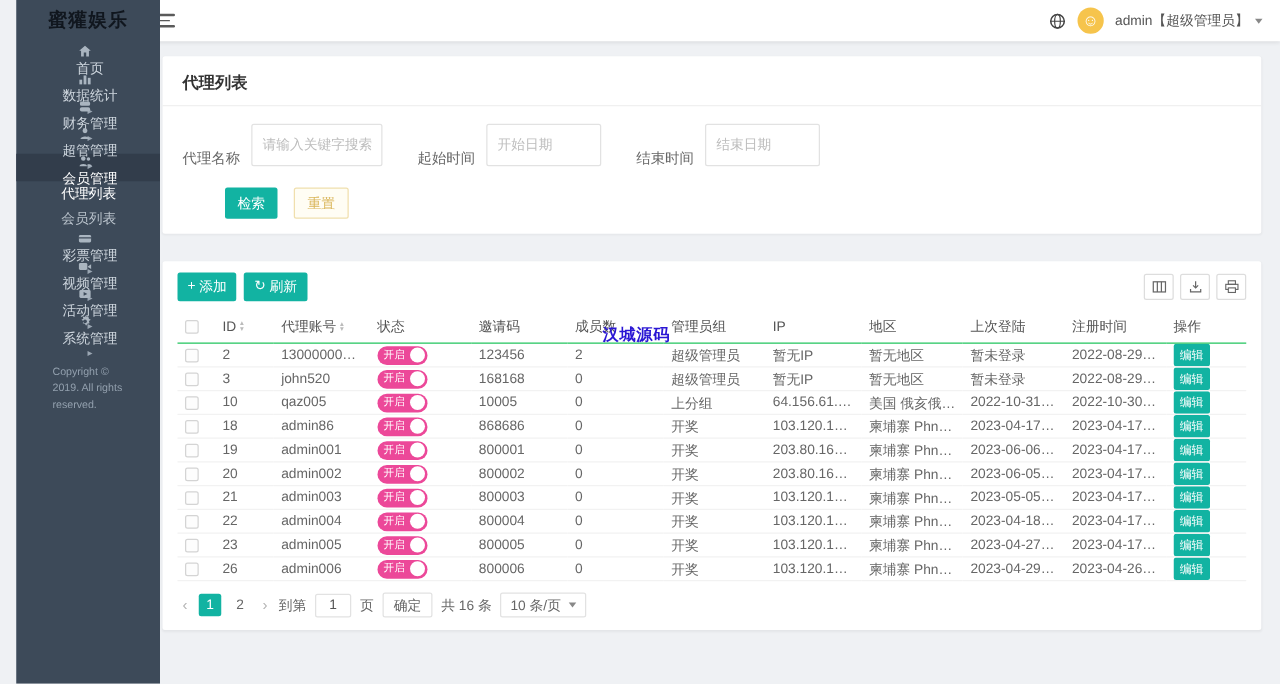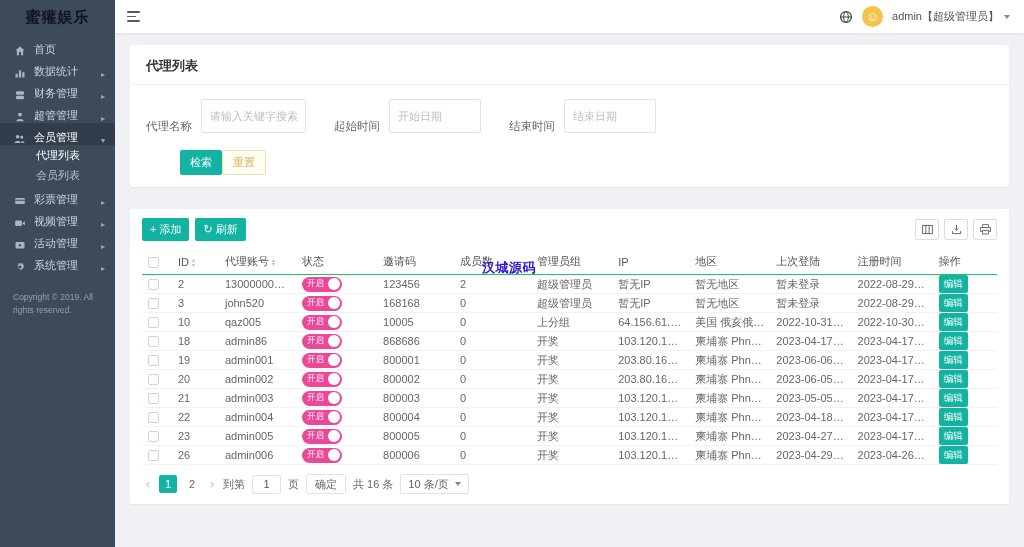--- a/index.html
+++ b/index.html
@@ -1,31 +1,31 @@
 <!DOCTYPE html>
 <html><head>
 <meta charset="utf-8">
 <style>
   * { margin:0; padding:0; box-sizing:border-box; }
   html,body { width:1024px; height:547px; overflow:hidden; }
   body { font-family:"Liberation Sans","DejaVu Sans",sans-serif; background:#eff1f4; color:#333; position:relative; }
 
   
-  .sidebar { position:absolute; left:0; top:0; width:115px; height:547px; background:#3d4a59; z-index:5; }
+  .sidebar { position:absolute; left:13px; top:0; width:115px; height:547px; background:#3d4a59; z-index:5; }
   .logo { height:33px; line-height:33px; text-align:center; font-size:15px; font-weight:bold; color:#10161e; letter-spacing:1px; }
   .menu { margin-top:2px; }
-  .menu-item { display:flex; align-items:flex-end; height:22px; padding:0 10px 0 13px; font-size:11px; color:#cdd5dd; cursor:pointer; }
+  .menu-item { display:flex; align-items:center; height:22px; padding:0 10px 0 13px; font-size:11px; color:#cdd5dd; cursor:pointer;flex-direction:column; }
   .menu-item.active { background:#323d4b; color:#fff; }
   .mi-icon { width:13px; height:13px; margin-right:8px; display:inline-flex; align-items:center; justify-content:center; color:#aab5c0; }
   .mi-icon svg { display:block; }
   .mi-label { flex:1; }
   .mi-arrow { font-size:8px; color:#9aa6b2; }
   .submenu-item { height:20px; line-height:20px; padding-left:36px; font-size:11px; color:#b9c2cb; background:#39465a00; cursor:pointer; }
   .submenu-item.current { color:#ffffff; }
-  .copyright { margin-top:18px; padding:0 13px; font-size:8.5px; line-height:13px; color:#93a0ae; }
+  .copyright { margin-top:18px; padding:0 29px; font-size:8.5px; line-height:13px; color:#93a0ae; }
 
   
   .topbar { position:absolute; left:115px; top:0; width:909px; height:33px; background:#ffffff; box-shadow:0 1px 3px rgba(0,0,0,.08); display:flex; align-items:center; justify-content:space-between; padding:0 14px 0 12px; z-index:4; }
   .hamburger { display:inline-flex; flex-direction:column; gap:3px; cursor:pointer; }
   .hamburger span { display:block; height:1.6px; background:#5a5a5a; border-radius:1px; }
   .hamburger .l1 { width:13px; } .hamburger .l2 { width:9px; } .hamburger .l3 { width:13px; }
   .topbar-right { display:flex; align-items:center; gap:9px; }
   .globe { display:inline-flex; }
   .avatar { width:21px; height:21px; border-radius:50%; background:#f6c44c; color:#fff; display:inline-flex; align-items:center; justify-content:center; font-size:13px; line-height:1; }
   .usermenu { display:inline-flex; align-items:center; gap:5px; font-size:11px; color:#555; cursor:pointer; }
@@ -36,21 +36,21 @@
   .card { background:#fff; border-radius:2px; box-shadow:0 1px 2px rgba(0,0,0,.05); }
 
   .filter-card { padding:8px 0 12px; margin-bottom:22px; }
   .card-title { font-size:13px; font-weight:bold; color:#333; padding:4px 16px 9px; border-bottom:1px solid #f0f0f0; }
   .filter-row { display:flex; align-items:center; padding:13px 16px 4px; }
   .f-group { display:flex; align-items:center; margin-right:28px; }
   .f-label { font-size:11.5px; color:#666; margin-right:9px; white-space:nowrap;margin-top:21px; }
   .f-input { width:105px; height:34px; border:1px solid #e2e2e2; border-radius:2px; padding:12px 8px; font-size:11px; color:#333; outline:none; }
   .f-input::placeholder { color:#bdbdbd; }
   .f-input.date { width:92px; }
-  .btn-row { display:flex; padding:12px 16px 0 50px; }
+  .btn-row { display:flex; gap:13px; padding:12px 16px 0 50px; }
   .btn { border:none; border-radius:2px; font-size:11px; cursor:pointer; font-family:inherit; }
   .btn.teal { background:#12b3a2; color:#fff; padding:5px 10px; }
   .btn.reset { background:#fffdf4; color:#d9b558; border:1px solid #f0dfad; padding:4px 10px; }
 
   .table-card { padding:9px 12px 10px; }
   .toolbar { display:flex; align-items:center; margin-bottom:8px; }
   .btn.sm { padding:4px 8px; margin-right:6px; display:inline-flex; align-items:center; gap:3px; }
   .btn .g { font-size:11px; line-height:1; }
   .tool-icons { margin-left:auto; display:flex; gap:5px; }
   .tool-btn { width:24px; height:21px; border:1px solid #ddd; border-radius:2px; background:#fff; display:inline-flex; align-items:center; justify-content:center; cursor:pointer; color:#666; }

